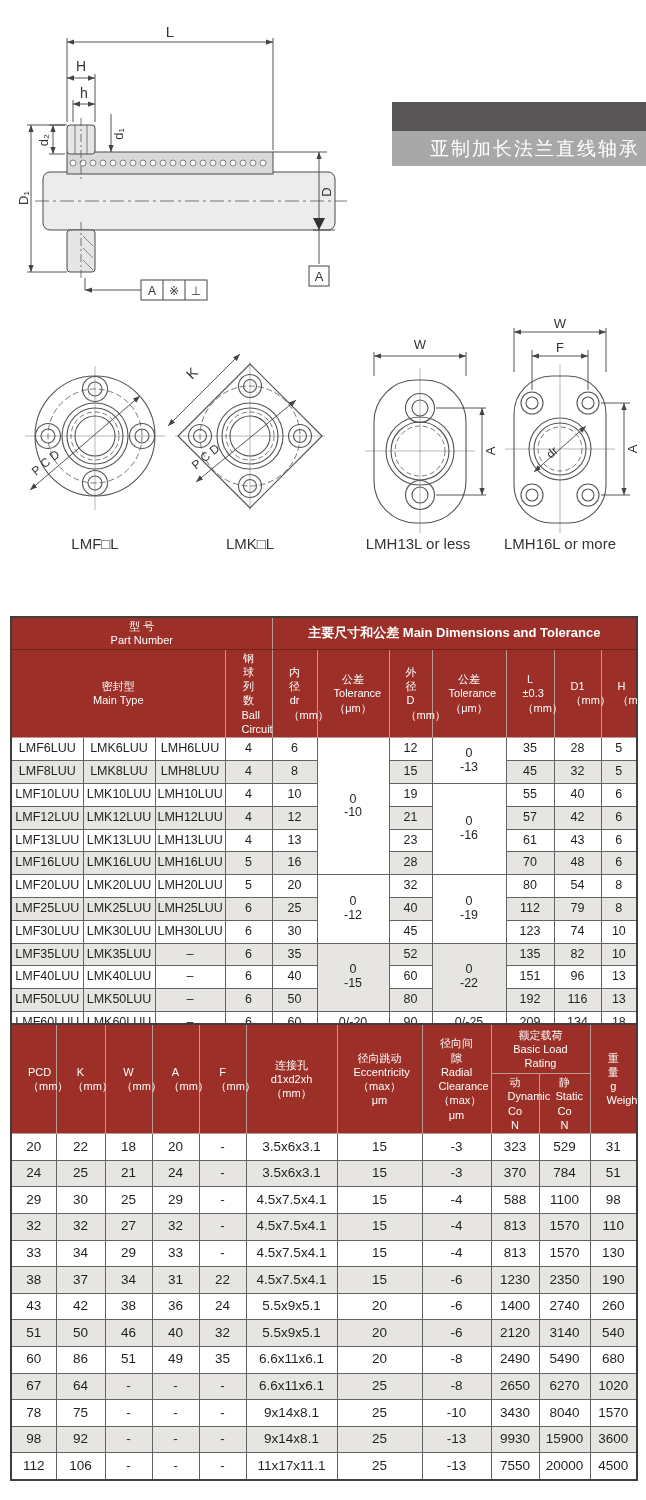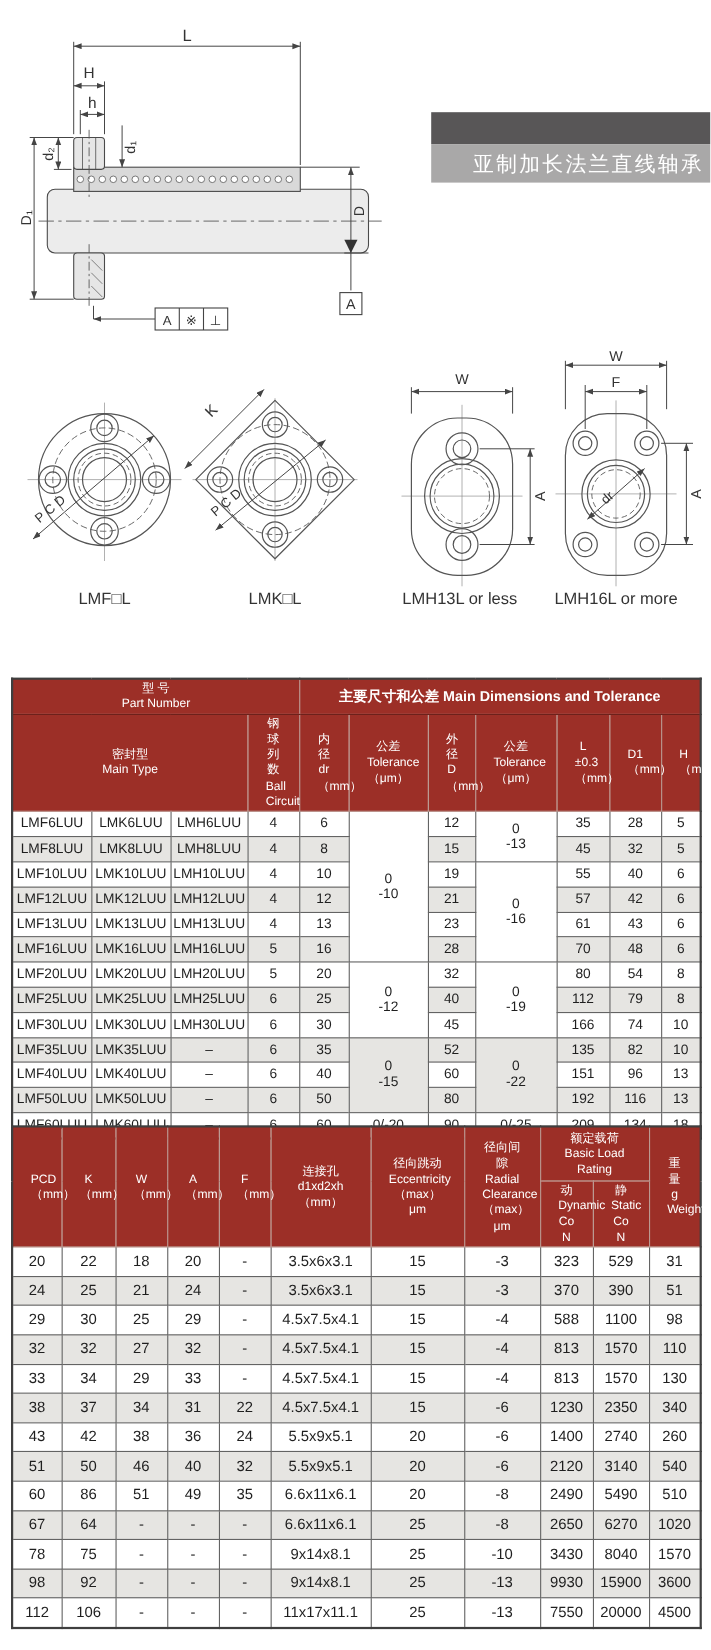--- a/index.html
+++ b/index.html
@@ -425,21 +425,21 @@
           <td>79</td>
           <td>8</td>
         </tr>
         <tr>
           <td>LMF30LUU</td>
           <td>LMK30LUU</td>
           <td>LMH30LUU</td>
           <td>6</td>
           <td>30</td>
           <td>45</td>
-          <td>166</td>
+          <td>123</td>
           <td>74</td>
           <td>10</td>
         </tr>
         <tr class="alt">
           <td>LMF35LUU</td>
           <td>LMK35LUU</td>
           <td>–</td>
           <td>6</td>
           <td>35</td>
           <td class="tol" rowspan="3">0
@@ -559,21 +559,21 @@
         <tr class="alt">
           <td>24</td>
           <td>25</td>
           <td>21</td>
           <td>24</td>
           <td>-</td>
           <td>3.5x6x3.1</td>
           <td>15</td>
           <td>-3</td>
           <td>370</td>
-          <td>390</td>
+          <td>784</td>
           <td>51</td>
         </tr>
         <tr>
           <td>29</td>
           <td>30</td>
           <td>25</td>
           <td>29</td>
           <td>-</td>
           <td>4.5x7.5x4.1</td>
           <td>15</td>
@@ -612,21 +612,21 @@
           <td>38</td>
           <td>37</td>
           <td>34</td>
           <td>31</td>
           <td>22</td>
           <td>4.5x7.5x4.1</td>
           <td>15</td>
           <td>-6</td>
           <td>1230</td>
           <td>2350</td>
-          <td>340</td>
+          <td>190</td>
         </tr>
         <tr>
           <td>43</td>
           <td>42</td>
           <td>38</td>
           <td>36</td>
           <td>24</td>
           <td>5.5x9x5.1</td>
           <td>20</td>
           <td>-6</td>
@@ -651,21 +651,21 @@
           <td>60</td>
           <td>86</td>
           <td>51</td>
           <td>49</td>
           <td>35</td>
           <td>6.6x11x6.1</td>
           <td>20</td>
           <td>-8</td>
           <td>2490</td>
           <td>5490</td>
-          <td>510</td>
+          <td>680</td>
         </tr>
         <tr class="alt">
           <td>67</td>
           <td>64</td>
           <td>-</td>
           <td>-</td>
           <td>-</td>
           <td>6.6x11x6.1</td>
           <td>25</td>
           <td>-8</td>

